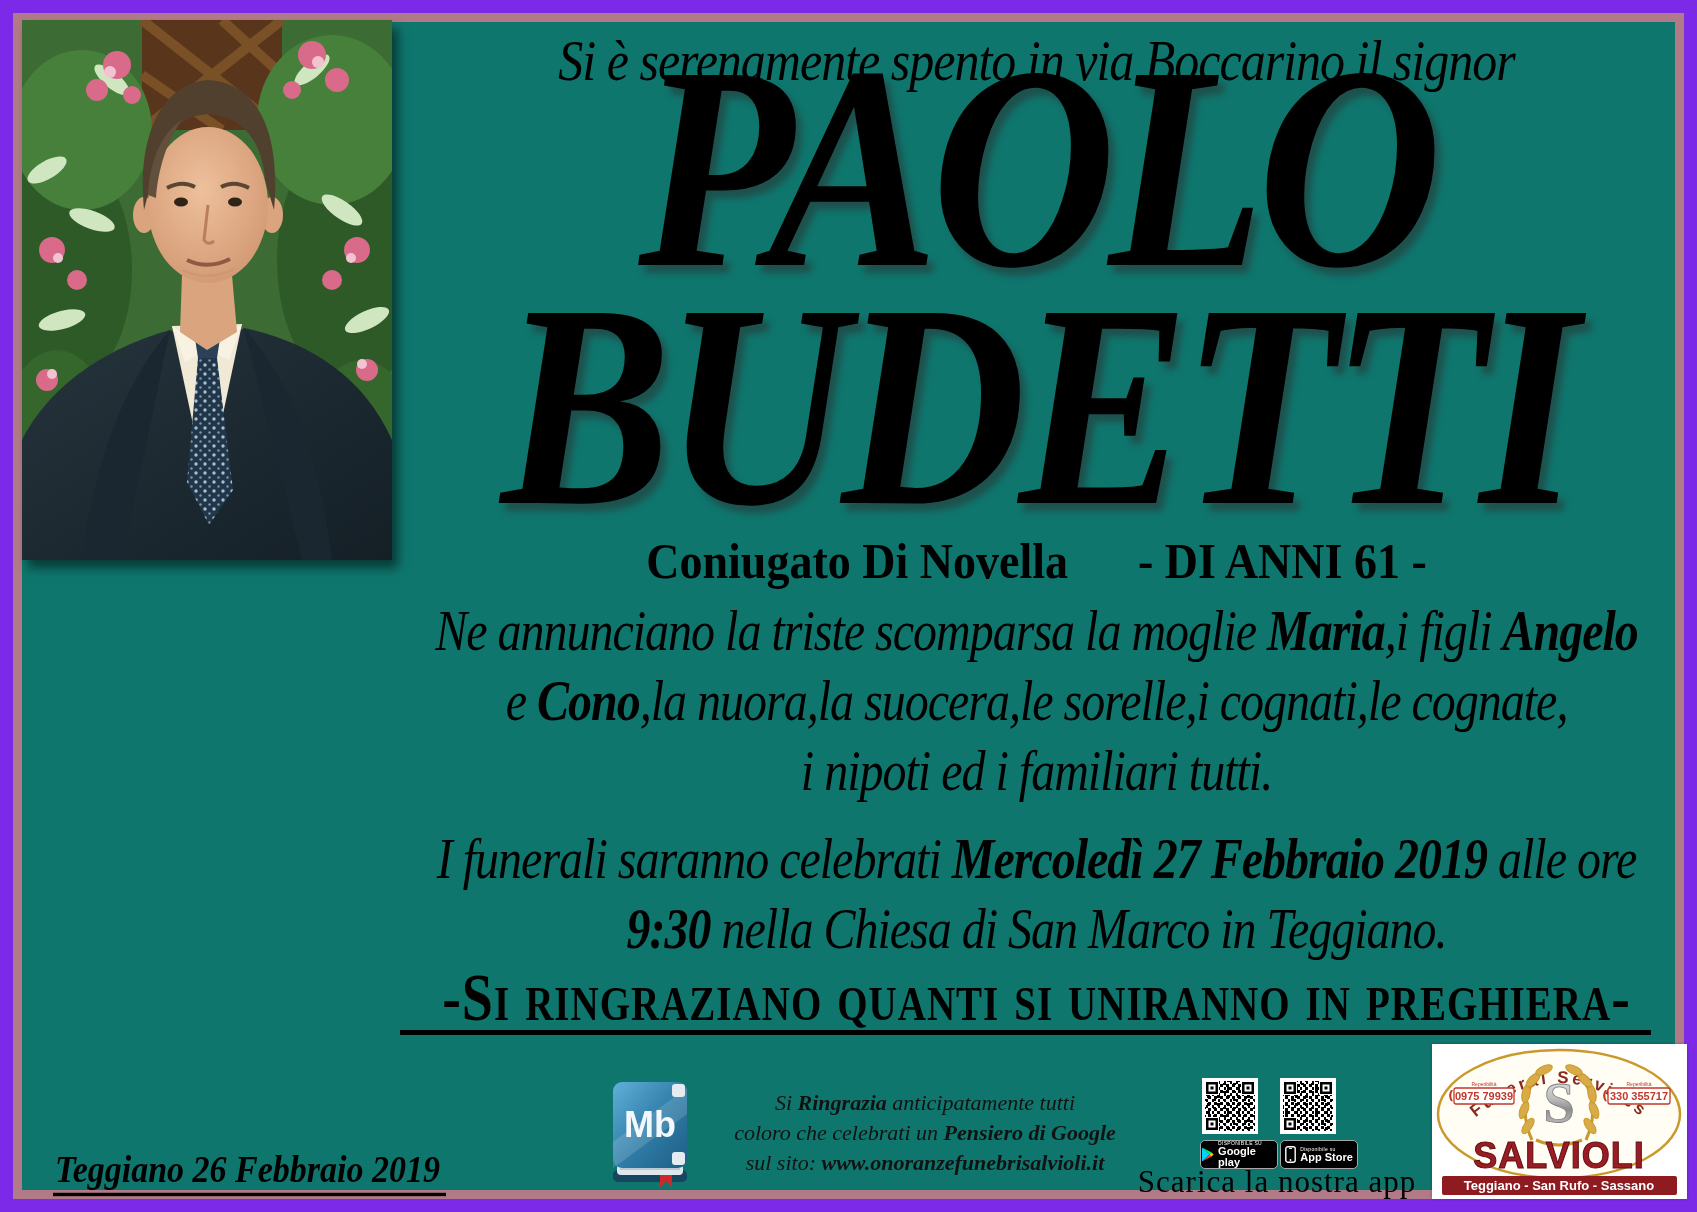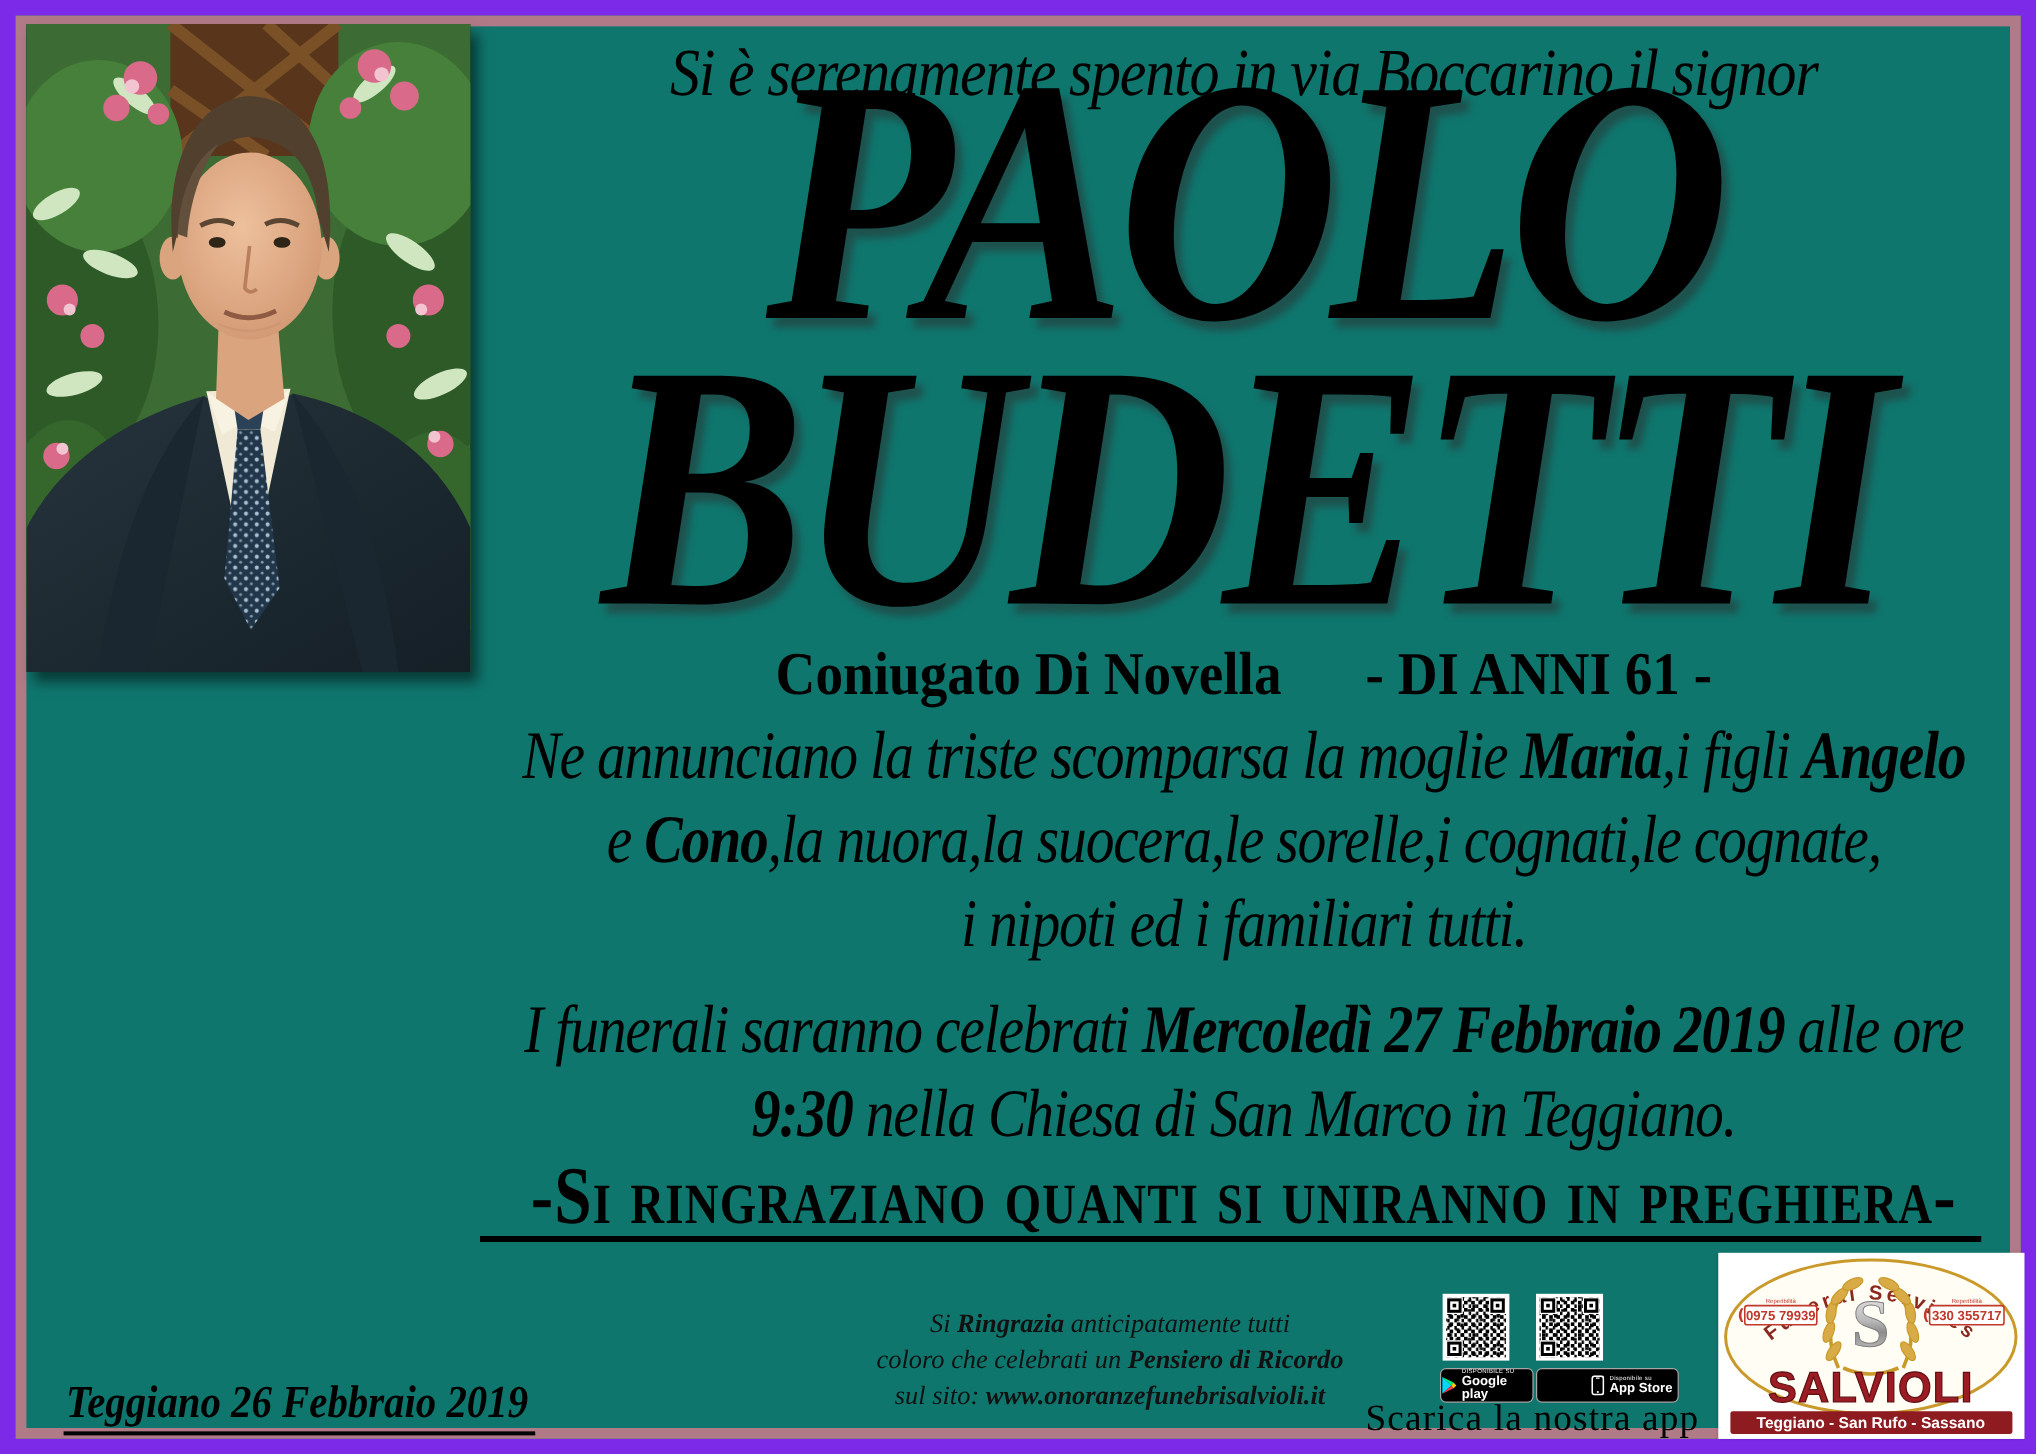--- a/index.html
+++ b/index.html
@@ -60,21 +60,21 @@
   .qr1{left:1180px;} .qr2{left:1258px;}
   .badge{
     position:absolute;top:1118px;height:27px;width:76px;
     background:#000;border-radius:5px;border:1px solid #a6a6a6;
     color:#fff;display:flex;align-items:center;justify-content:center;gap:4px;
     font-family:"Liberation Sans","DejaVu Sans",sans-serif;
   }
   .badge .txt{display:flex;flex-direction:column;line-height:1;}
   .badge .small{font-size:5px;letter-spacing:.3px;}
   .badge .big{font-size:11px;font-weight:bold;}
-  .b1{left:1178px;} .b2{left:1258px;padding-left:41px;}
+  .b1{left:1178px;} .b2{left:1258px;}
   .scarica{position:absolute;left:1090px;top:1142px;width:330px;text-align:center;font-size:31px;color:#000;letter-spacing:1px;}
   .salvioli{position:absolute;left:1410px;top:1022px;width:255px;height:155px;background:#fff;box-shadow:0 0 3px rgba(0,0,0,.25);}
   .salvioli svg{display:block;width:100%;height:100%;}
   b{font-weight:bold;}
 </style>
 </head>
 <body>
 
 <div class="poster">
   <div class="frame">
@@ -182,24 +182,44 @@
         <div class="line script ann2"><span>e </span><b>Cono</b><span>,la nuora,la suocera,le sorelle,i cognati,le cognate,</span></div>
         <div class="line script ann3">i nipoti ed i familiari tutti.</div>
         <div class="line script fun1"><span>I funerali saranno celebrati </span><b>Mercoledì 27 Febbraio 2019</b><span> alle ore</span></div>
         <div class="line script fun2"><b>9:30</b><span> nella Chiesa di San Marco in Teggiano.</span></div>
         <div class="line thanksline">-Si ringraziano quanti si uniranno in preghiera-</div>
         <div class="rule"></div>
       </div>
 
       <div class="dateplace">Teggiano 26 Febbraio 2019</div>
 
+      <div class="mbicon">
+        <svg viewBox="0 0 80 108">
+          <defs>
+            <linearGradient id="bookg" x1="0" y1="0" x2="1" y2="1">
+              <stop offset="0%" stop-color="#5fb0d8"></stop>
+                <stop offset="55%" stop-color="#2f7ba6"></stop>
+                <stop offset="100%" stop-color="#1d5e85"></stop>
+            </linearGradient>
+          </defs>
+          <rect x="3" y="90" width="74" height="12" rx="5" fill="#16455f"></rect>
+          <rect x="7" y="84" width="66" height="11" rx="4" fill="#dde7ec"></rect>
+          <line x1="10" y1="89" x2="70" y2="89" stroke="#aebfc9" stroke-width="1.5"></line>
+          <rect x="3" y="2" width="74" height="86" rx="9" fill="url(#bookg)"></rect>
+          <path d="M3,62 L77,8 L77,34 L3,88 Z" fill="#ffffff" opacity="0.14"></path>
+          <rect x="62" y="4" width="13" height="13" rx="3" fill="#e4ecf1"></rect>
+          <rect x="62" y="72" width="13" height="13" rx="3" fill="#e4ecf1"></rect>
+          <text x="40" y="57" font-size="36" font-weight="bold" text-anchor="middle" font-family="Liberation Sans, DejaVu Sans, sans-serif" fill="#f4f8fa">Mb</text>
+          <polygon points="50,95 62,95 62,108 56,101 50,108" fill="#cc2a2a"></polygon>
+        </svg>
+      </div>
 
       <div class="thanksblock">
         <div class="tl"><span>Si </span><b>Ringrazia</b><span> anticipatamente tutti</span></div>
-        <div class="tl"><span>coloro che celebrati un </span><b>Pensiero di Ricordo</b></div>
+        <div class="tl"><span>coloro che celebrati un </span><b>Pensiero di Google</b></div>
         <div class="tl"><span>sul sito: </span><b>www.onoranzefunebrisalvioli.it</b></div>
       </div>
 
       <svg class="qr qr1" viewBox="0 0 56 56">
         <defs>
           <pattern id="qm1" width="6" height="6" patternUnits="userSpaceOnUse">
             <rect width="6" height="6" fill="#fff"></rect>
               <rect width="3" height="3" fill="#000"></rect>
               <rect x="4" y="3" width="2" height="3" fill="#000"></rect>
           </pattern>

